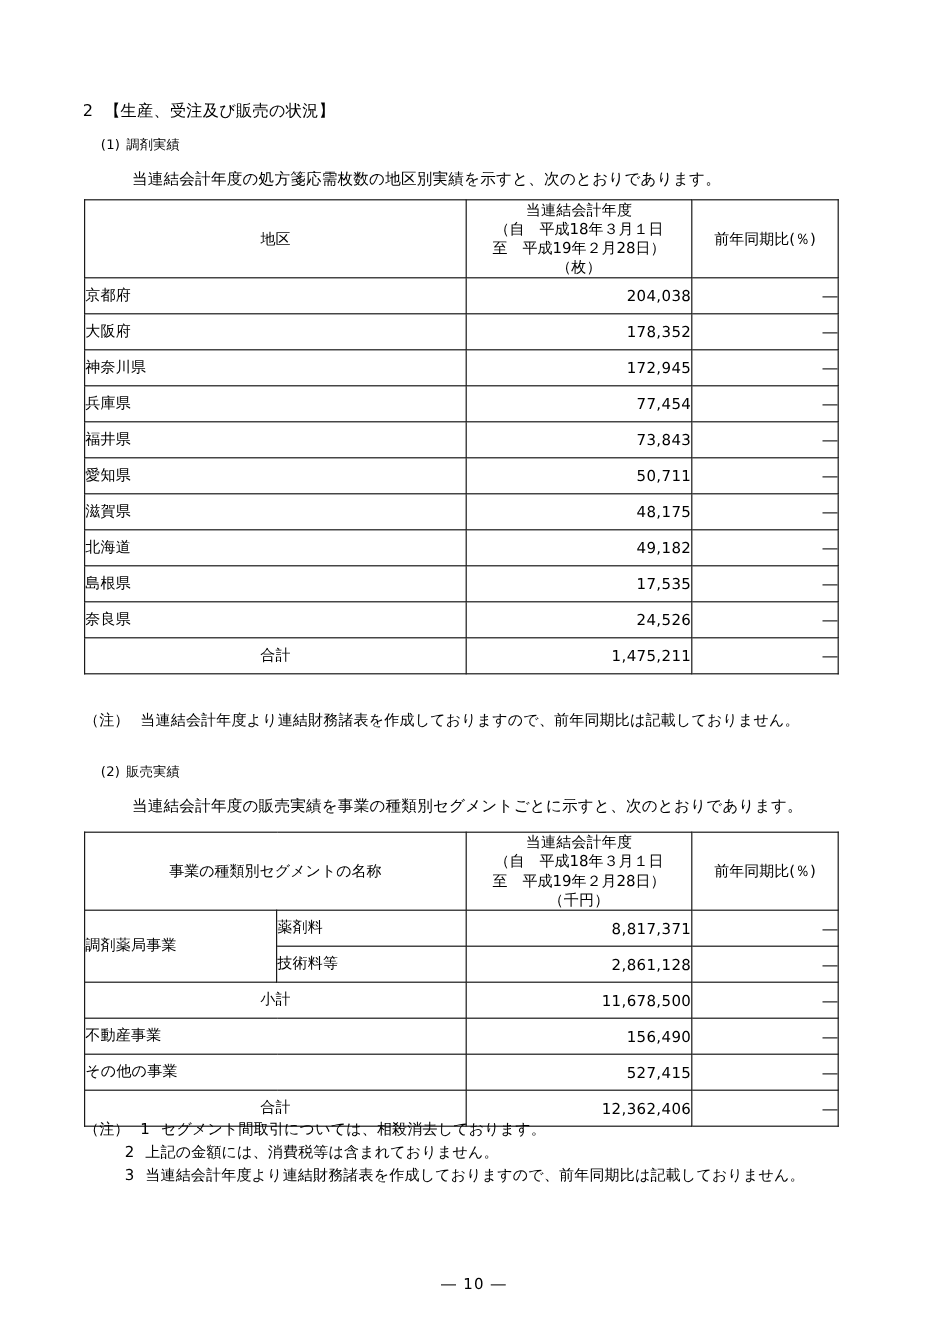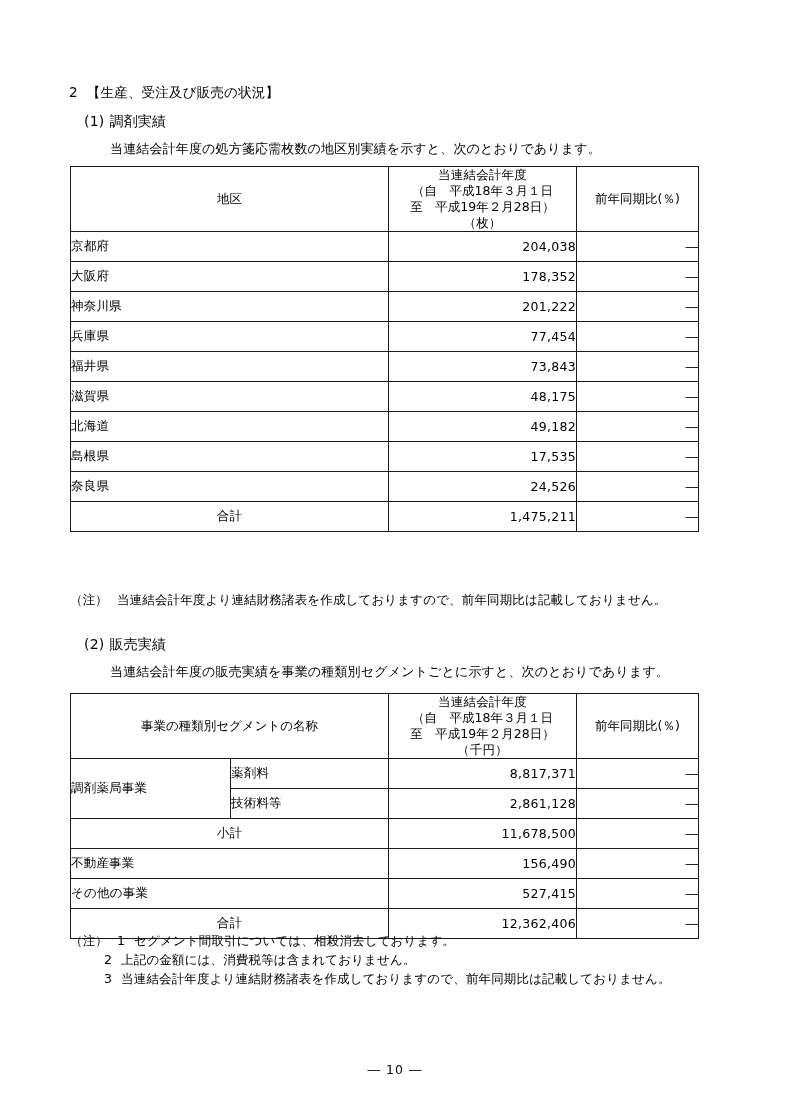--- a/index.html
+++ b/index.html
@@ -29,21 +29,21 @@
     left: 69px;
     top: 70px;
     font-size: 13.5px;
     letter-spacing: 0.2px;
     white-space: nowrap;
   }
   .h-section .num { margin-right: 9px; }
 
   .h-sub {
     position: absolute;
-    font-size: 14px;
+    font-size: 11px;
     letter-spacing: 0.2px;
     white-space: nowrap;
   }
   .h-sub .num { margin-right: 5px; }
   .h-sub.s1 { left: 84px; top: 99px; }
   .h-sub.s2 { left: 84px; top: 622px; }
 
   .para {
     position: absolute;
     font-size: 13px;
@@ -189,31 +189,36 @@
         <td class="row-cell cell-num">204,038</td>
         <td class="row-cell cell-dash">―</td>
       </tr>
       <tr class="row-cell">
         <td class="row-cell cell-label">大阪府</td>
         <td class="row-cell cell-num">178,352</td>
         <td class="row-cell cell-dash">―</td>
       </tr>
       <tr class="row-cell">
         <td class="row-cell cell-label">神奈川県</td>
-        <td class="row-cell cell-num">201,222</td>
+        <td class="row-cell cell-num">172,945</td>
         <td class="row-cell cell-dash">―</td>
       </tr>
       <tr class="row-cell">
         <td class="row-cell cell-label">兵庫県</td>
         <td class="row-cell cell-num">77,454</td>
         <td class="row-cell cell-dash">―</td>
       </tr>
       <tr class="row-cell">
         <td class="row-cell cell-label">福井県</td>
         <td class="row-cell cell-num">73,843</td>
+        <td class="row-cell cell-dash">―</td>
+      </tr>
+      <tr class="row-cell">
+        <td class="row-cell cell-label">愛知県</td>
+        <td class="row-cell cell-num">50,711</td>
         <td class="row-cell cell-dash">―</td>
       </tr>
       <tr class="row-cell">
         <td class="row-cell cell-label">滋賀県</td>
         <td class="row-cell cell-num">48,175</td>
         <td class="row-cell cell-dash">―</td>
       </tr>
       <tr class="row-cell">
         <td class="row-cell cell-label">北海道</td>
         <td class="row-cell cell-num">49,182</td>

